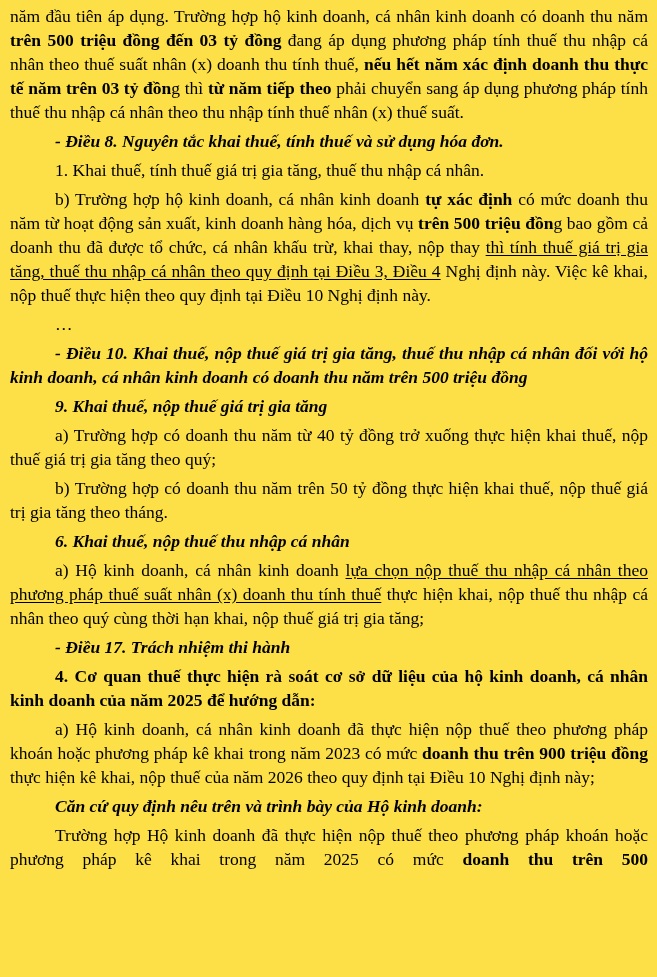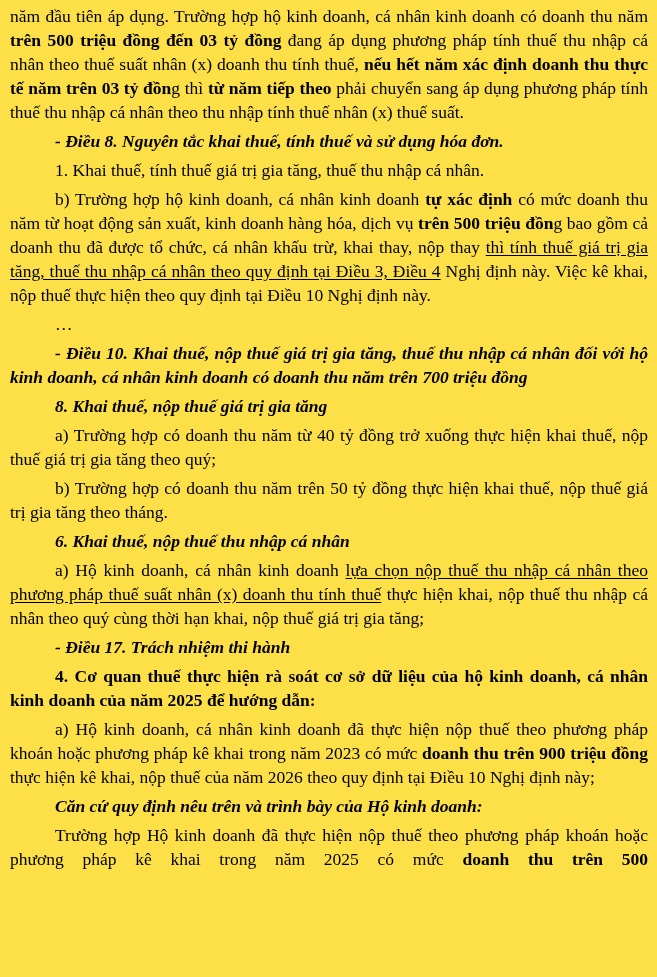--- a/index.html
+++ b/index.html
@@ -44,22 +44,22 @@
 </head>
 <body>
 
 <div class="page">
   <div class="doc">
       <p class="no-indent"><span>năm đầu tiên áp dụng. Trường hợp hộ kinh doanh, cá nhân kinh doanh có doanh thu năm </span><span class="b">trên 500 triệu đồng đến 03 tỷ đồng</span><span> đang áp dụng phương pháp tính thuế thu nhập cá nhân theo thuế suất nhân (x) doanh thu tính thuế, </span><span class="b">nếu hết năm xác định doanh thu thực tế năm trên 03 tỷ đồn</span><span>g thì </span><span class="b">từ năm tiếp theo</span><span> phải chuyển sang áp dụng phương pháp tính thuế thu nhập cá nhân theo thu nhập tính thuế nhân (x) thuế suất.</span></p>
       <p><span class="b i">- Điều 8. Nguyên tắc khai thuế, tính thuế và sử dụng hóa đơn.</span></p>
       <p><span>1. Khai thuế, tính thuế giá trị gia tăng, thuế thu nhập cá nhân.</span></p>
       <p><span>b) Trường hợp hộ kinh doanh, cá nhân kinh doanh </span><span class="b">tự xác định</span><span> có mức doanh thu năm từ hoạt động sản xuất, kinh doanh hàng hóa, dịch vụ </span><span class="b">trên 500 triệu đồn</span><span>g bao gồm cả doanh thu đã được tổ chức, cá nhân khấu trừ, khai thay, nộp thay </span><span class="u">thì tính thuế giá trị gia tăng, thuế thu nhập cá nhân theo quy định tại Điều 3, Điều 4</span><span> Nghị định này. Việc kê khai, nộp thuế thực hiện theo quy định tại Điều 10 Nghị định này.</span></p>
       <p><span>…</span></p>
-      <p><span class="b i">- Điều 10. Khai thuế, nộp thuế giá trị gia tăng, thuế thu nhập cá nhân đối với hộ kinh doanh, cá nhân kinh doanh có doanh thu năm trên 700 triệu đồng</span></p>
-      <p><span class="b i">8. Khai thuế, nộp thuế giá trị gia tăng</span></p>
+      <p><span class="b i">- Điều 10. Khai thuế, nộp thuế giá trị gia tăng, thuế thu nhập cá nhân đối với hộ kinh doanh, cá nhân kinh doanh có doanh thu năm trên 500 triệu đồng</span></p>
+      <p><span class="b i">9. Khai thuế, nộp thuế giá trị gia tăng</span></p>
       <p><span>a) Trường hợp có doanh thu năm từ 40 tỷ đồng trở xuống thực hiện khai thuế, nộp thuế giá trị gia tăng theo quý;</span></p>
       <p><span>b) Trường hợp có doanh thu năm trên 50 tỷ đồng thực hiện khai thuế, nộp thuế giá trị gia tăng theo tháng.</span></p>
       <p><span class="b i">6. Khai thuế, nộp thuế thu nhập cá nhân</span></p>
       <p><span>a) Hộ kinh doanh, cá nhân kinh doanh </span><span class="u">lựa chọn nộp thuế thu nhập cá nhân theo phương pháp thuế suất nhân (x) doanh thu tính thuế</span><span> thực hiện khai, nộp thuế thu nhập cá nhân theo quý cùng thời hạn khai, nộp thuế giá trị gia tăng;</span></p>
       <p><span class="b i">- Điều 17. Trách nhiệm thi hành</span></p>
       <p><span class="b">4. Cơ quan thuế thực hiện rà soát cơ sở dữ liệu của hộ kinh doanh, cá nhân kinh doanh của năm 2025 để hướng dẫn:</span></p>
       <p><span>a) Hộ kinh doanh, cá nhân kinh doanh đã thực hiện nộp thuế theo phương pháp khoán hoặc phương pháp kê khai trong năm 2023 có mức </span><span class="b">doanh thu trên 900 triệu đồng</span><span> thực hiện kê khai, nộp thuế của năm 2026 theo quy định tại Điều 10 Nghị định này;</span></p>
       <p><span class="b i">Căn cứ quy định nêu trên và trình bày của Hộ kinh doanh:</span></p>
       <p class="justify-last"><span>Trường hợp Hộ kinh doanh đã thực hiện nộp thuế theo phương pháp khoán hoặc phương pháp kê khai trong năm 2025 có mức </span><span class="b">doanh thu trên 500</span></p>
     </div>

